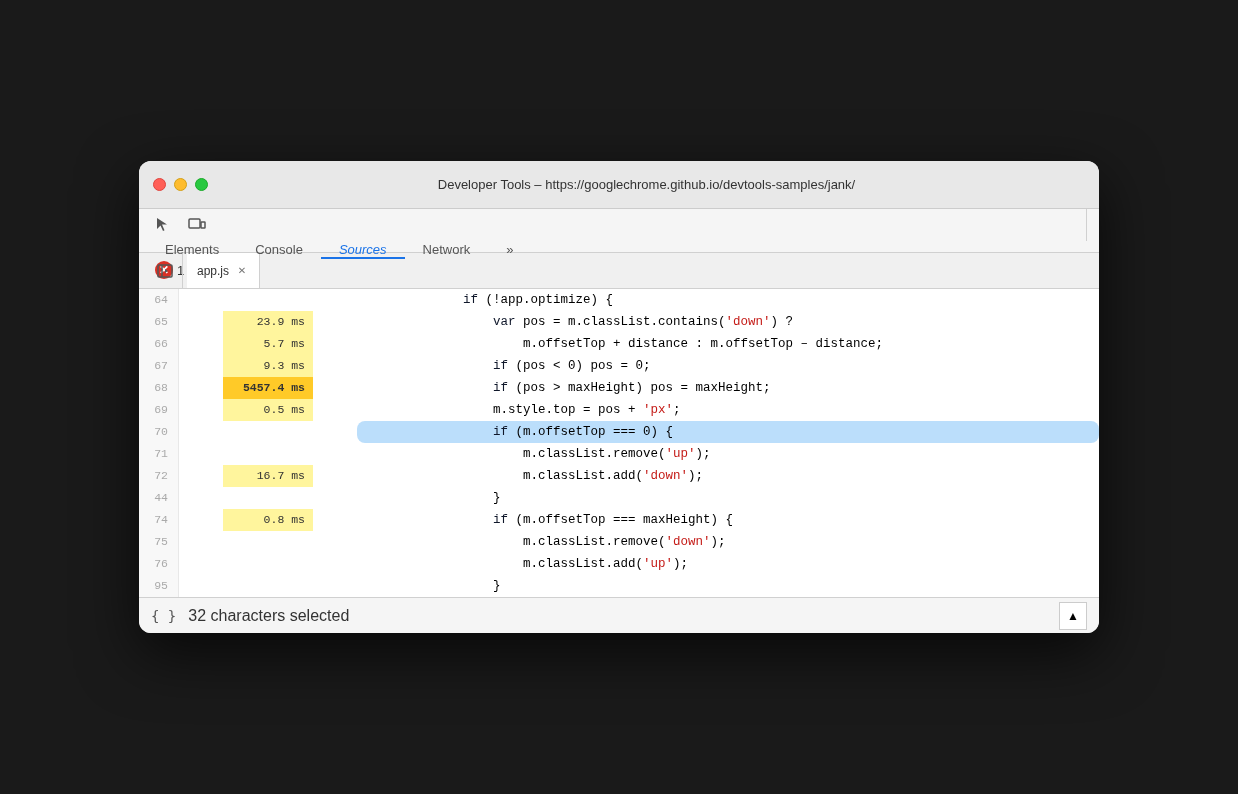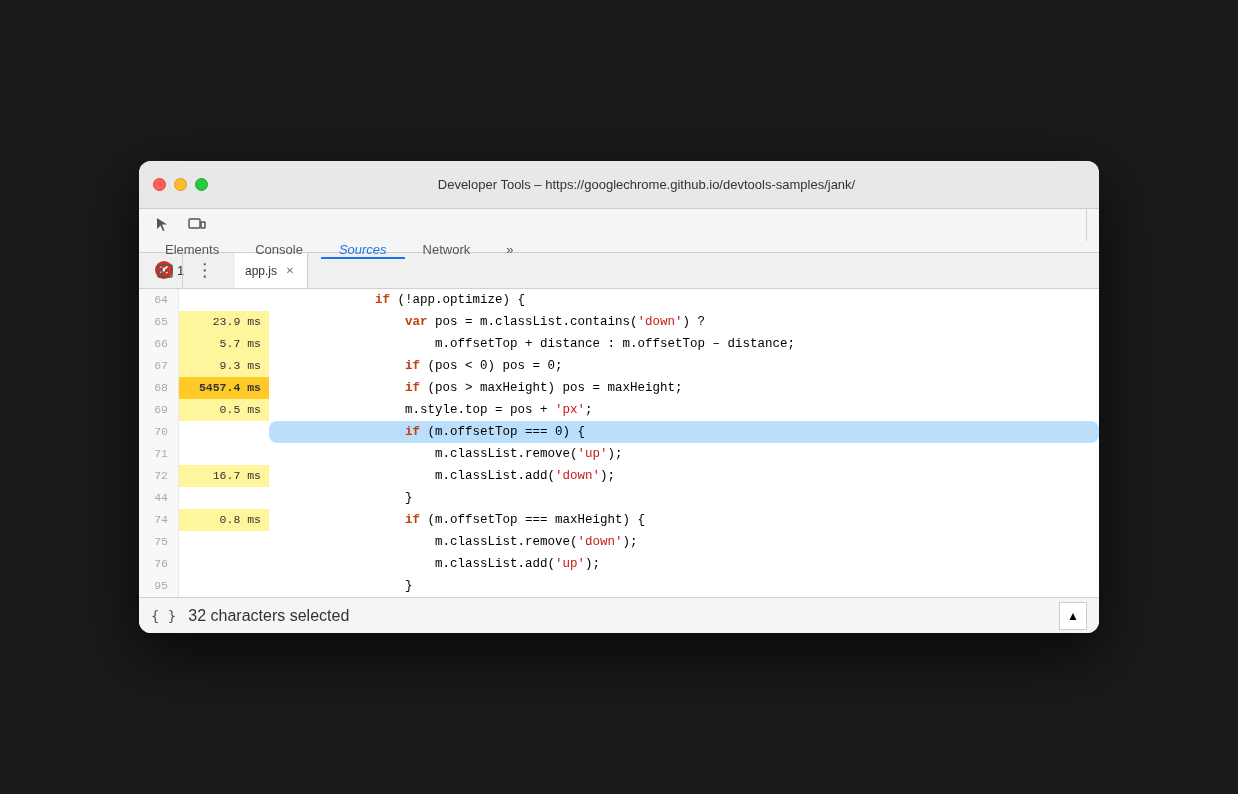--- a/index.html
+++ b/index.html
@@ -154,21 +154,20 @@
     }
 
     
     .file-tabs-bar {
       background: #f0f0f0;
       height: 36px;
       display: flex;
       align-items: stretch;
       border-bottom: 1px solid #d0d0d0;
       padding-left: 8px;
-      gap: 48px;
     }
 
     .sidebar-toggle {
       width: 36px;
       display: flex;
       align-items: center;
       justify-content: center;
       cursor: pointer;
       color: #555;
       border-right: 1px solid #d0d0d0;
@@ -205,20 +204,21 @@
       font-family: 'Menlo', 'Monaco', 'Courier New', monospace;
       font-size: 12.5px;
       line-height: 22px;
       overflow: hidden;
     }
 
     .code-line {
       display: flex;
       align-items: stretch;
       min-height: 22px;
+      gap: 44px;
     }
 
     .line-number {
       width: 40px;
       min-width: 40px;
       text-align: right;
       padding-right: 10px;
       color: #aaa;
       background: #f8f8f8;
       border-right: 1px solid #e8e8e8;
@@ -252,21 +252,21 @@
       white-space: pre;
       line-height: 22px;
     }
 
     .code-line.highlighted .code-content {
       background: #bbdefb;
       border-radius: 8px;
     }
 
     
-    .kw { color: #c2410c; font-weight: bold; }
+    .kw { color: #0f172a; }
     .str { color: #c41a16; }
 
     
     .status-bar {
       background: #f5f5f5;
       height: 36px;
       display: flex;
       align-items: center;
       padding: 0 12px;
       border-top: 1px solid #d0d0d0;

